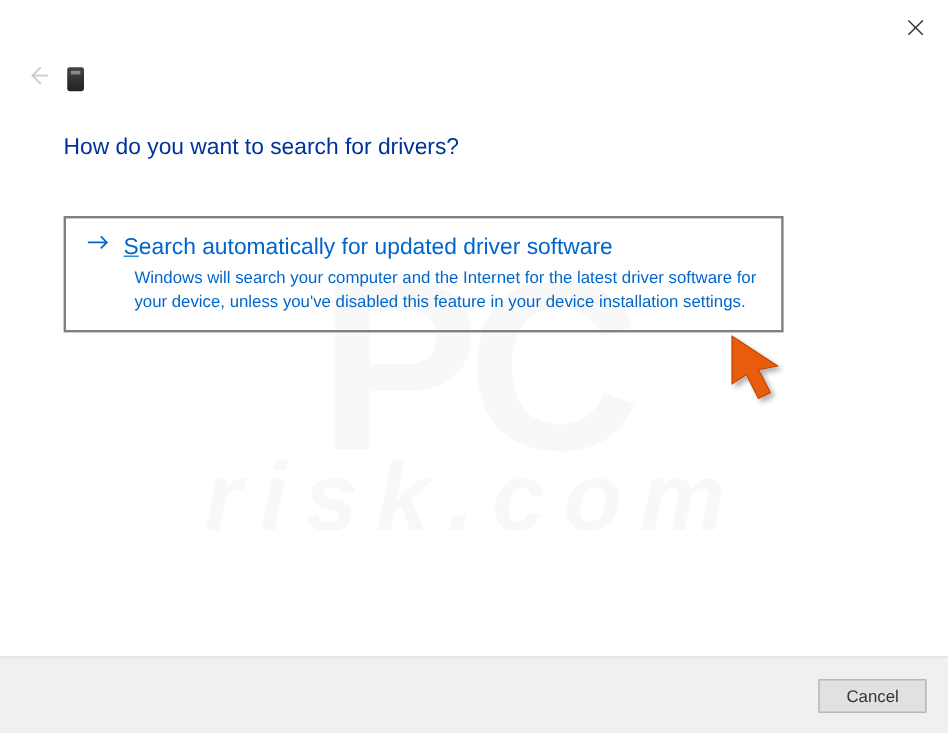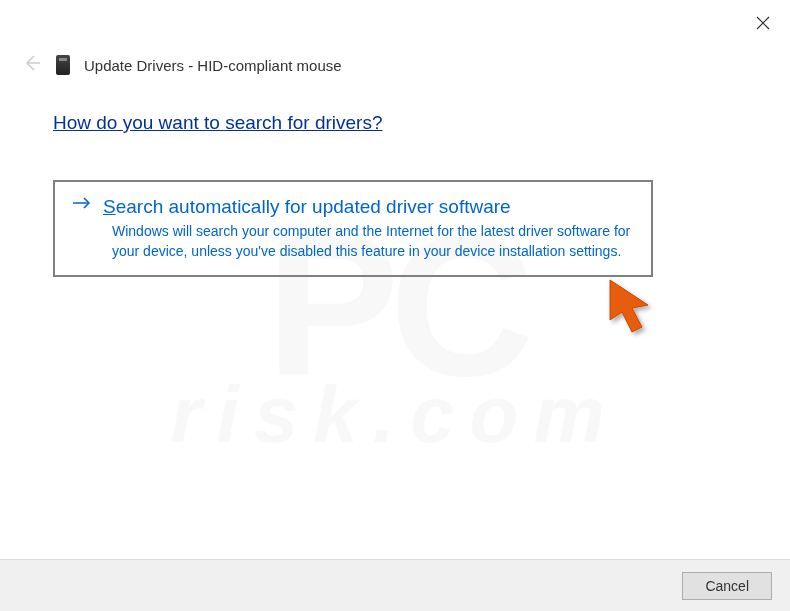--- a/index.html
+++ b/index.html
@@ -91,21 +91,20 @@
       color: #333333;
       font-weight: 400;
     }
     .main-heading {
       position: absolute;
       top: 112px;
       left: 53px;
       font-size: 19px;
       color: #003399;
       font-weight: 400;
-      text-decoration: underline;
     }
     .options-container {
       position: absolute;
       top: 180px;
       left: 53px;
       width: 600px;
     }
     .option-box {
       padding: 16px 20px;
       cursor: pointer;
@@ -150,21 +149,21 @@
       position: absolute;
       top: 270px;
       left: 590px;
       pointer-events: none;
     }
     .button-bar {
       position: absolute;
       bottom: 0;
       left: 0;
       right: 0;
-      height: 52px;
+      height: 64px;
       background: #f0f0f0;
       border-top: 1px solid #dddddd;
       display: flex;
       align-items: center;
       justify-content: flex-end;
       padding-right: 18px;
     }
     .cancel-btn {
       background: #e1e1e1;
       border: 1px solid #adadad;
@@ -188,21 +187,20 @@
 </div>
 
 <div class="header">
   <div class="back-arrow">
     <svg viewBox="0 0 22 22">
       <path d="M14 4 L7 11 L14 18" stroke="#cccccc" stroke-width="1.5" fill="none"></path>
       <line x1="7" y1="11" x2="20" y2="11" stroke="#cccccc" stroke-width="1.5"></line>
     </svg>
   </div>
   <div class="device-icon"></div>
-  <div class="title">Update Drivers - HID-compliant mouse</div>
 </div>
 
 <div class="main-heading">How do you want to search for drivers?</div>
 
 <div class="options-container">
 
   <div class="option-box highlighted">
     <div class="option-header">
       <span class="option-arrow">
         <svg viewBox="0 0 18 14">

